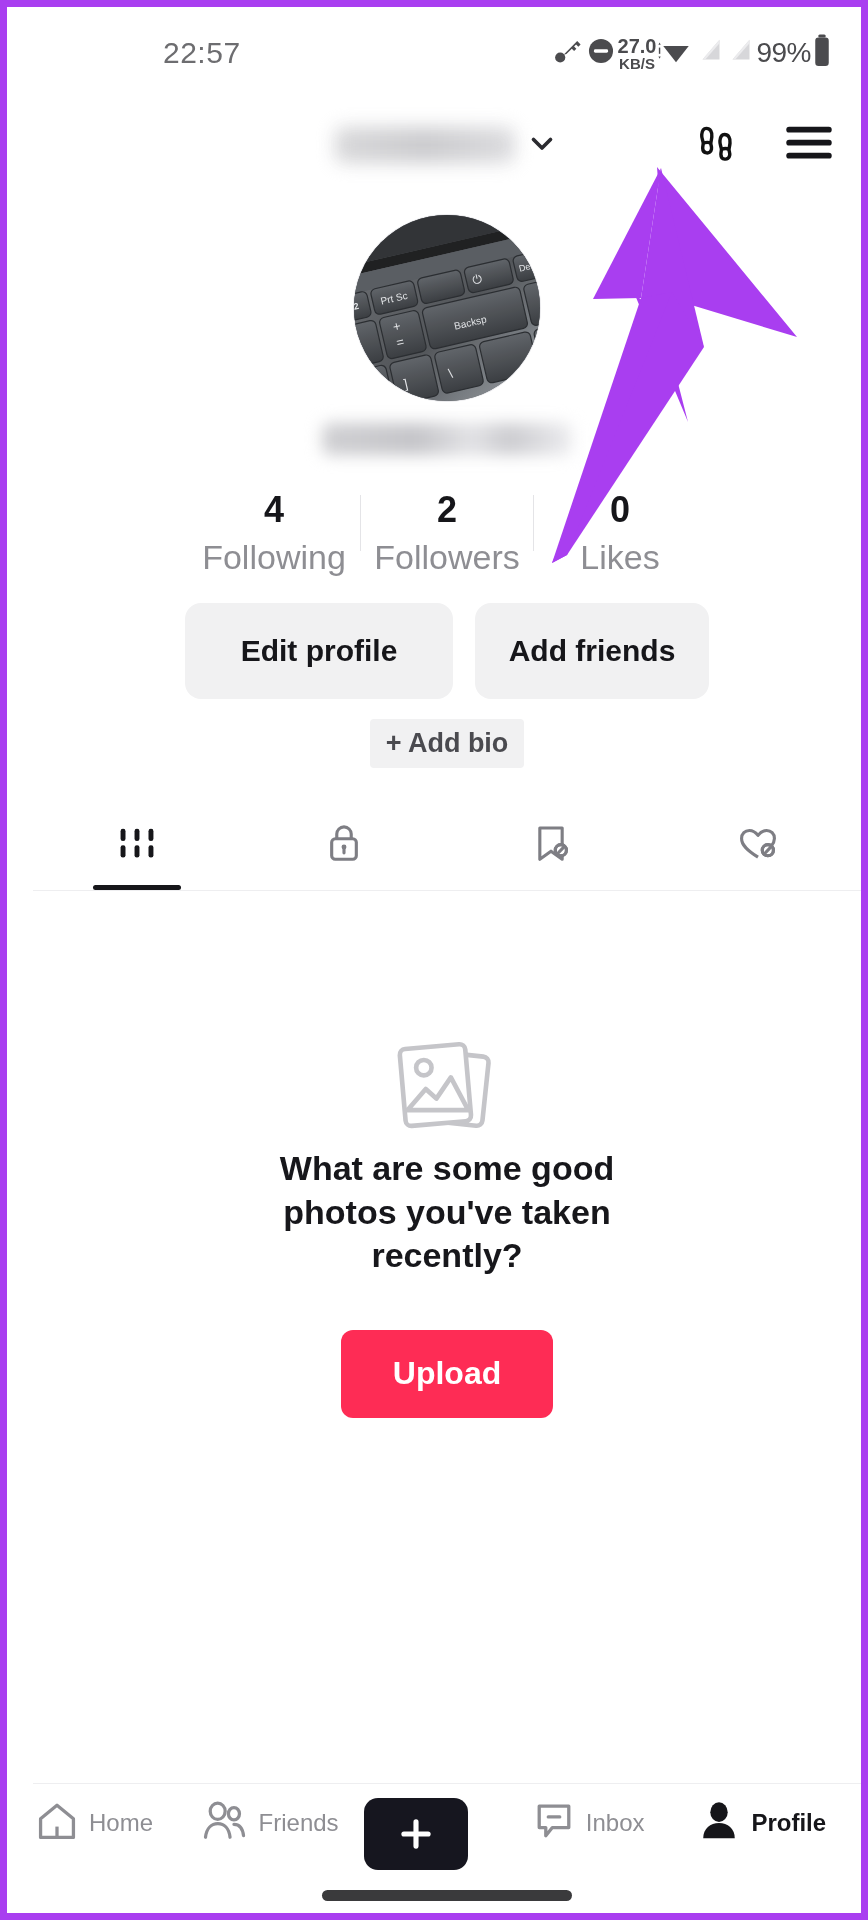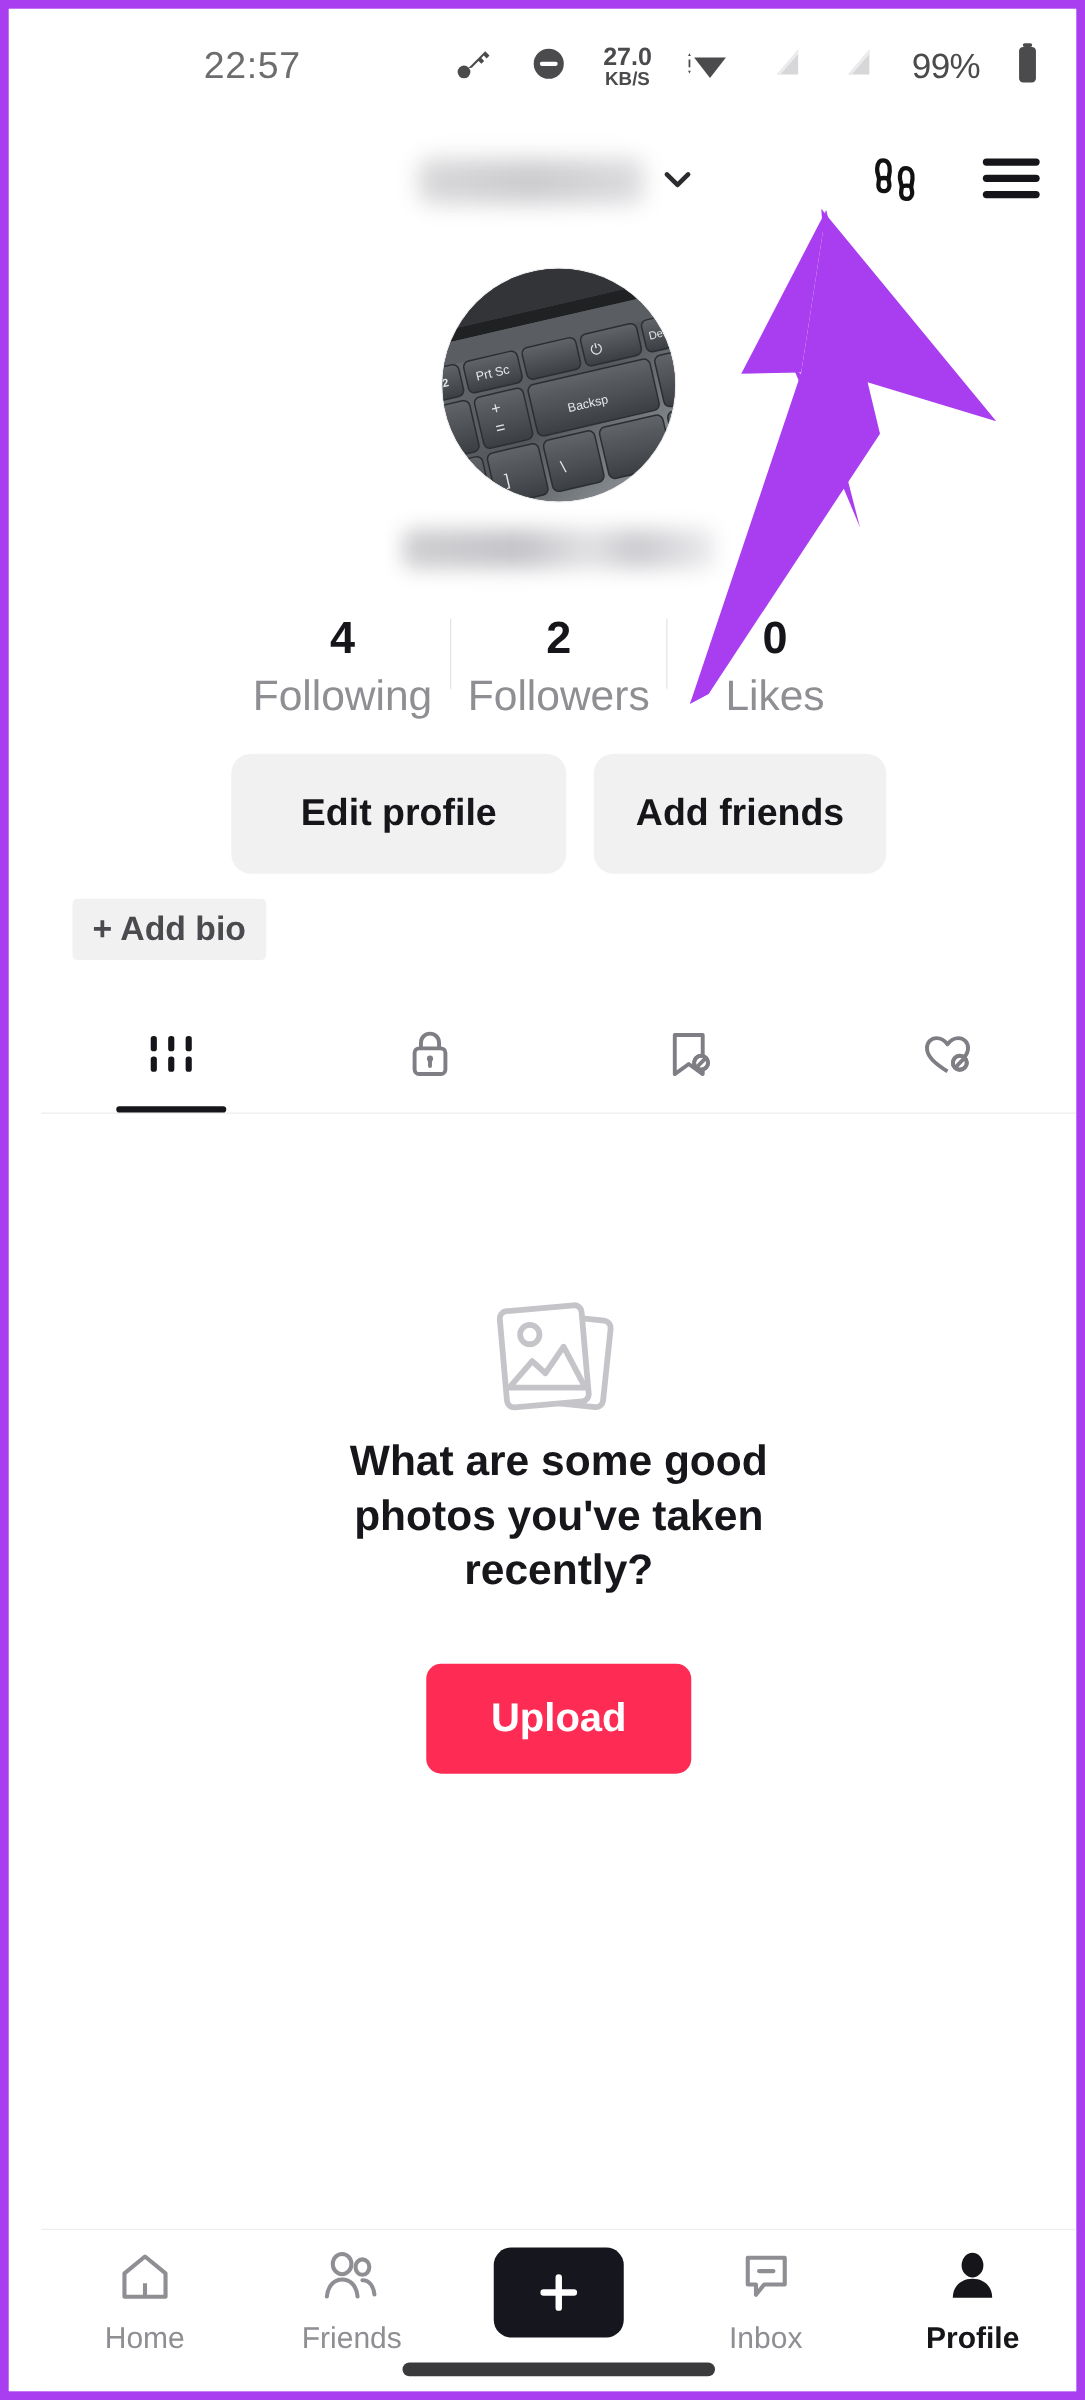--- a/index.html
+++ b/index.html
@@ -29,21 +29,21 @@
     height:92px; flex:0 0 92px;
     display:flex; align-items:center;
     padding:0 28px 0 0;
     position:relative;
   }
   .sb-time {
     font-size:30px; color:#6d6d70; letter-spacing:.5px;
     margin-left:130px; font-weight:400;
   }
   .sb-icons {
-    margin-left:auto; display:flex; align-items:center; gap:27px;
+    margin-left:auto; display:flex; align-items:center; gap:0;
   }
   .sb-net { display:flex; flex-direction:column; align-items:center; line-height:1; }
   .sb-net .n1 { font-size:20px; font-weight:700; color:#4b4b4e; }
   .sb-net .n2 { font-size:15px; font-weight:700; color:#4b4b4e; }
   .sb-batt-text { font-size:28px; color:#4b4b4e; font-weight:400; letter-spacing:-0.5px; }
 
   
   .topbar {
     flex:0 0 92px; display:flex; align-items:center;
     padding:0 26px 0 0; position:relative;
@@ -93,21 +93,21 @@
   }
   .btn-grey {
     background:#f1f1f2; border:none; border-radius:16px;
     height:96px; display:flex; align-items:center; justify-content:center;
     font-size:30px; font-weight:700; color:#16161a;
     font-family:"Liberation Sans", sans-serif;
   }
   .btn-edit { width:268px; }
   .btn-add { width:234px; }
 
-  .bio-row { display:flex; justify-content:flex-start; margin-top:20px;margin-left:25px; }
+  .bio-row { display:flex; justify-content:center; margin-top:20px; }
   .bio-chip {
     background:#f1f1f2; border:none;
     padding:9px 16px; border-radius:4px;
     font-size:27px; font-weight:700; color:#4a4a4f;
     font-family:"Liberation Sans", sans-serif;
   }
 
   
   .tabs {
     display:flex; margin-top:30px; position:relative;
@@ -139,21 +139,21 @@
     display:flex; align-items:center; justify-content:center;
   }
 
   
   .bottomnav {
     flex:0 0 130px; border-top:1px solid #eeeef0;
     display:flex; align-items:flex-start; padding-top:14px;
     position:relative; background:#fff;
   }
   .navitem {
-    flex:1; display:flex; flex-direction:column;
+    flex:1; display:flex; flex-direction:row;
     align-items:center; gap:8px;
   }
   .navitem .navlbl { font-size:24px; color:#8e8e93; }
   .navitem.active .navlbl { color:#16161a; font-weight:700; }
   .create-btn {
     width:104px; height:72px; border-radius:14px;
     background:#16161f; position:relative;
     display:flex; align-items:center; justify-content:center;
   }
   .create-btn::before, .create-btn::after {

